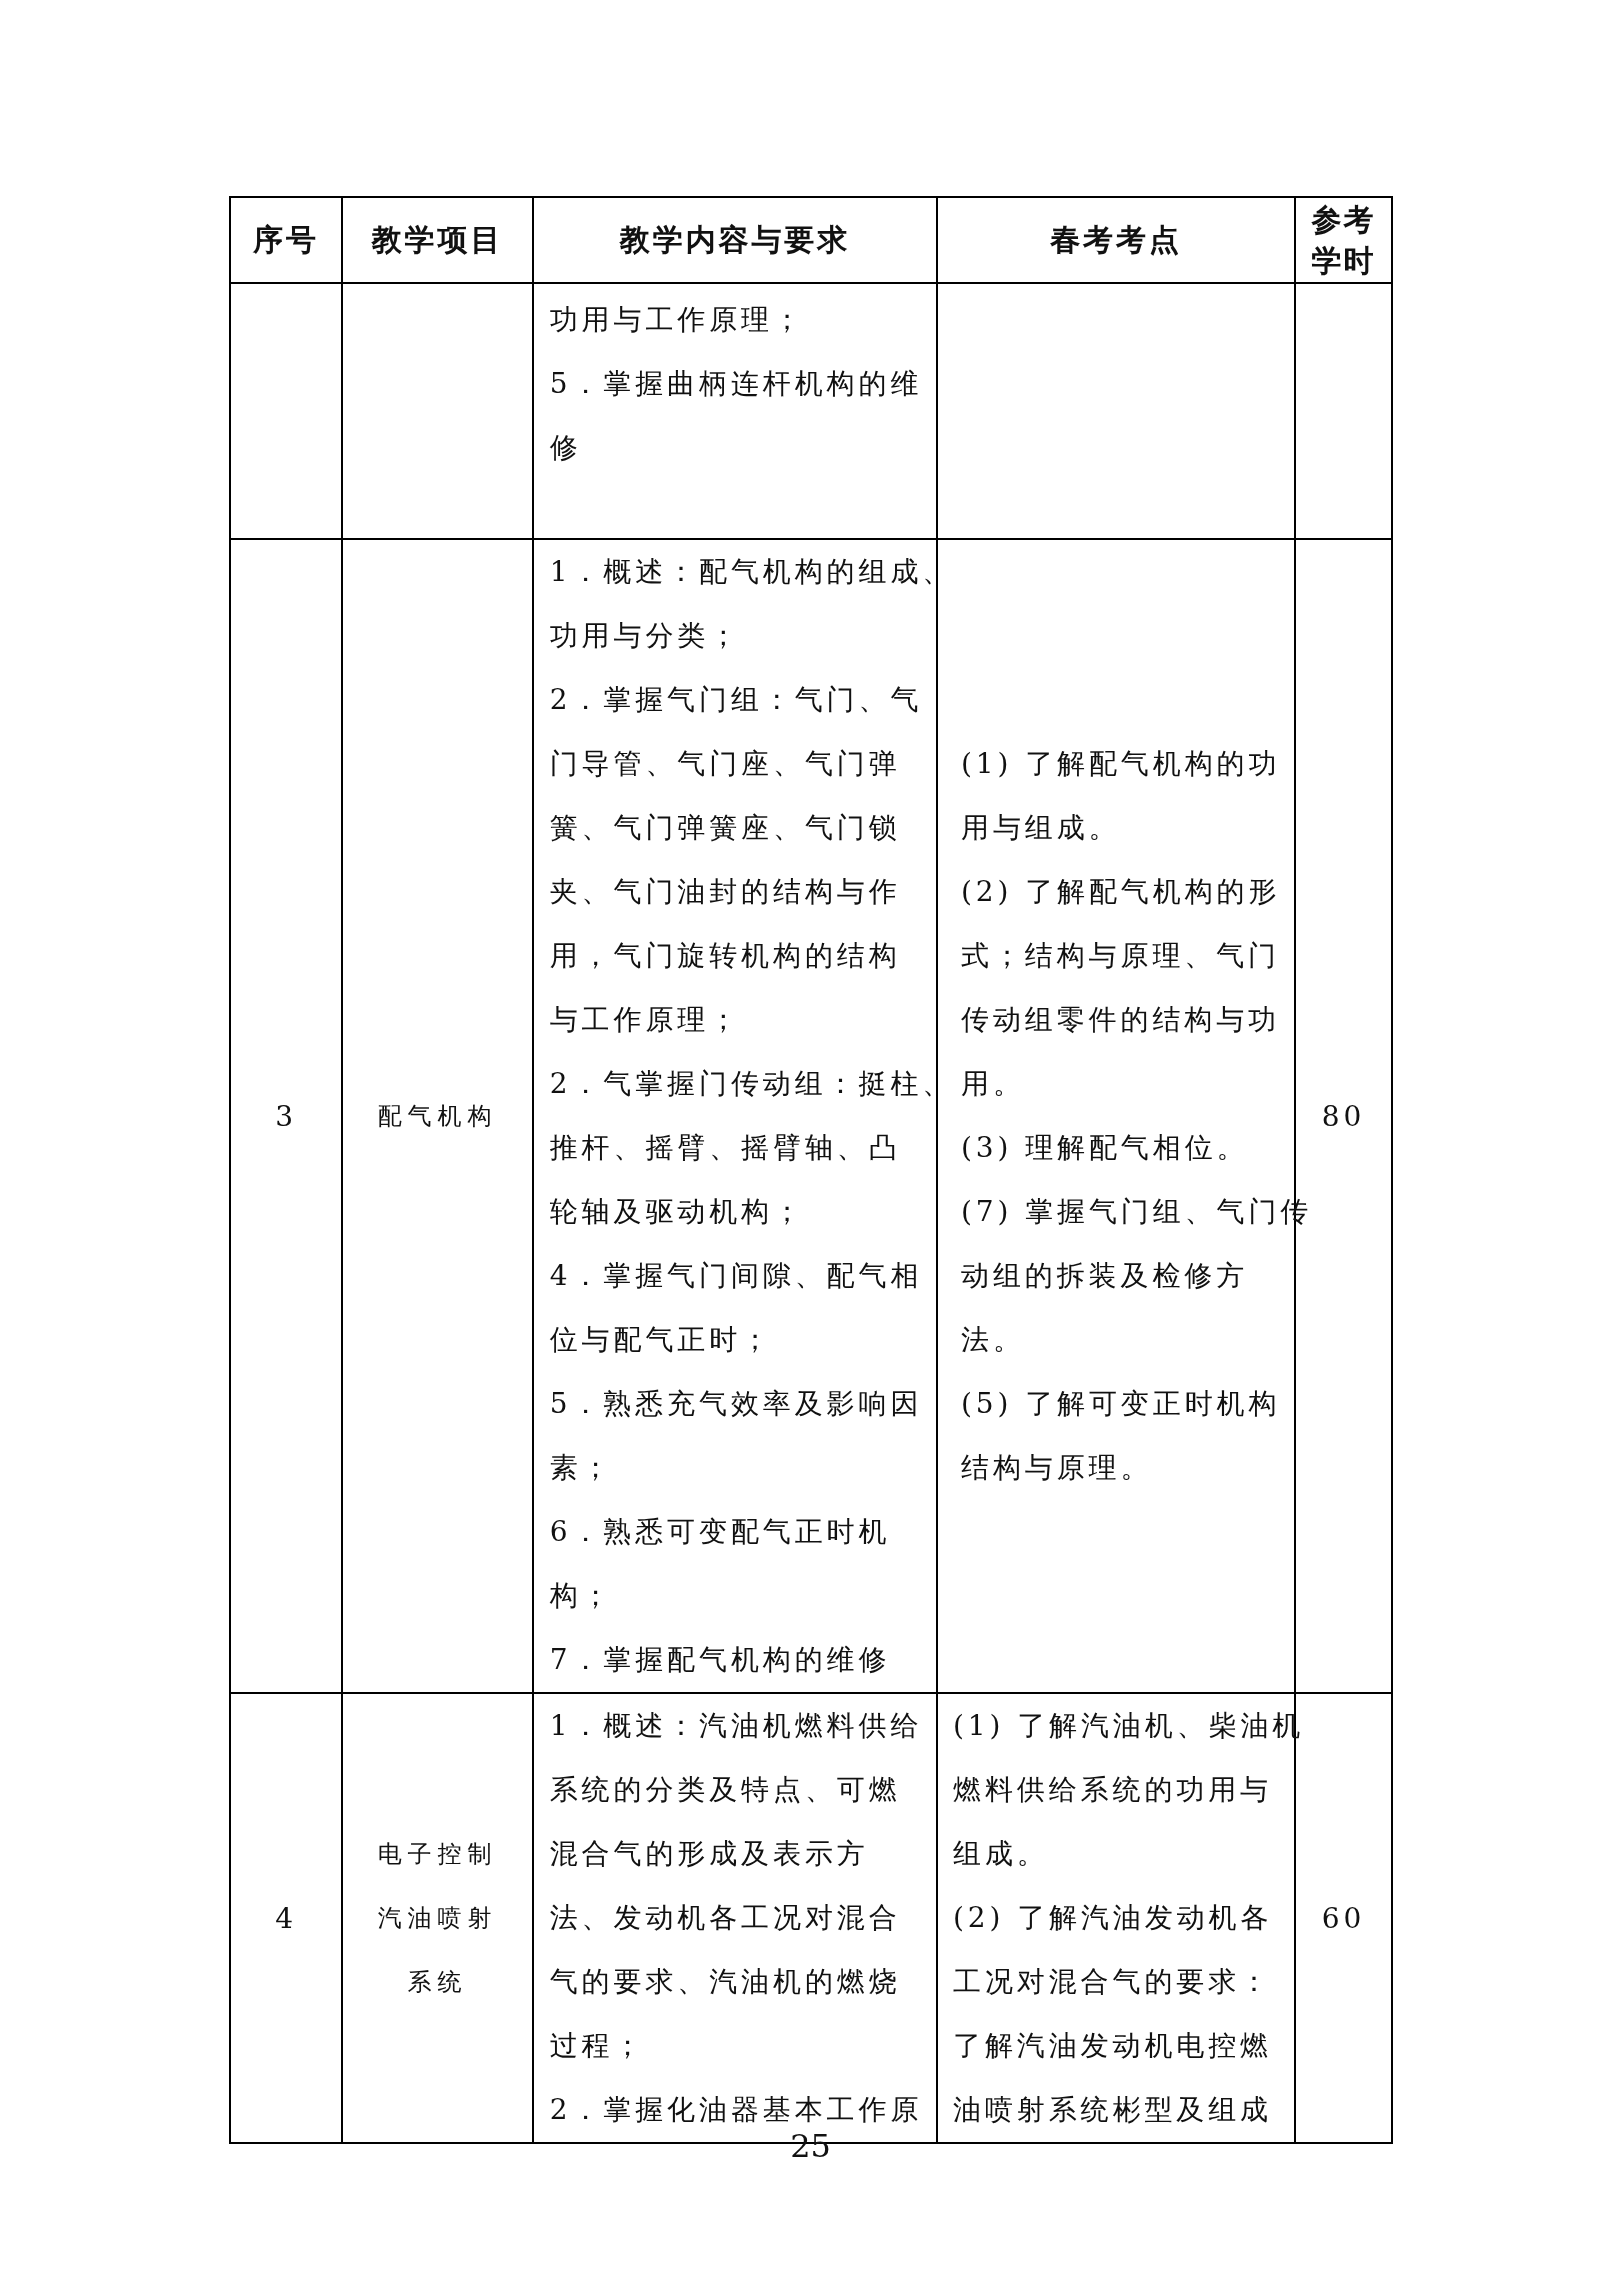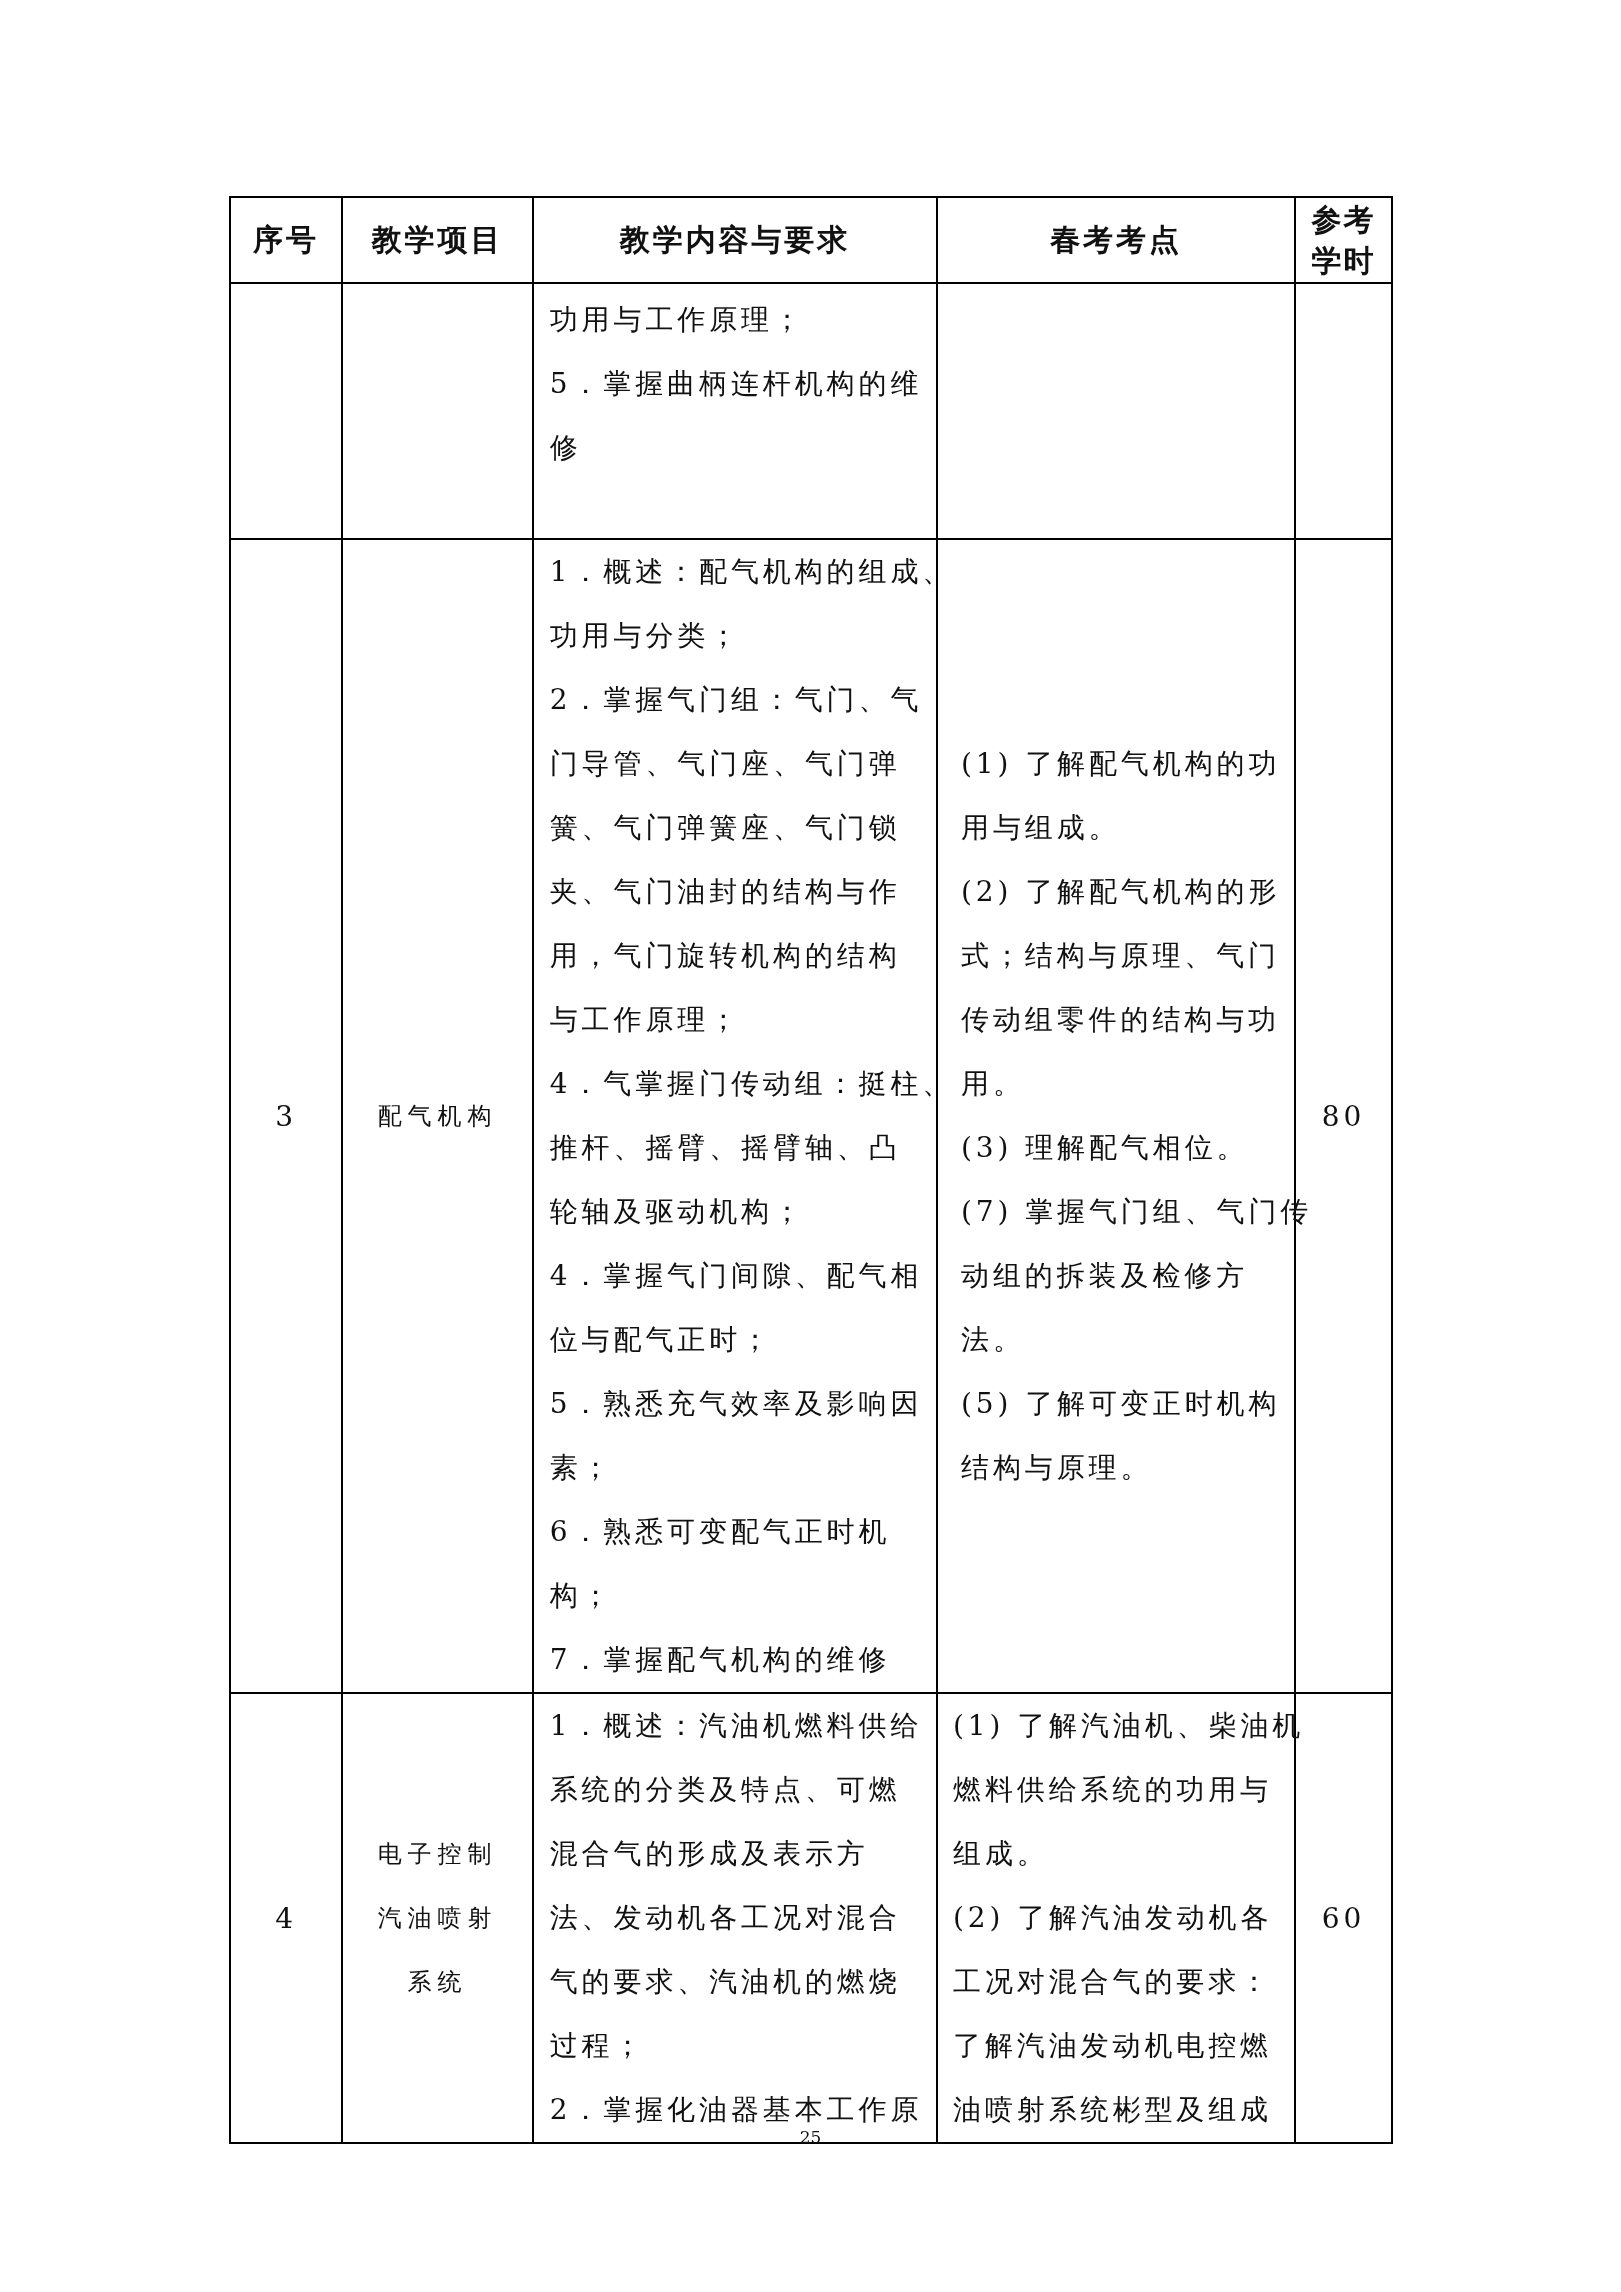--- a/index.html
+++ b/index.html
@@ -46,21 +46,21 @@
     text-align: justify;
   }
   .text-lines .line { display: block; white-space: nowrap; }
   .row-a { height: 256px; }
   .row-a .text-lines { padding-top: 0; }
   .row-3 { height: 1149px; }
   .row-4 { height: 447px; }
   .cell-top { vertical-align: top !important; }
   .page-number {
     position: absolute; left: 0; width: 1621px; top: 2127px;
-    text-align: center; font-size: 17px;
+    text-align: center; font-size: 32px;
   }
 </style>
 </head>
 <body>
 
 <table class="page-table">
   <colgroup>
     <col class="col-no">
       <col class="col-item">
       <col class="col-content">
@@ -103,21 +103,21 @@
       <td>
         <div class="text-lines">
           <span class="line">1．概述：配气机构的组成、</span>
           <span class="line">功用与分类；</span>
           <span class="line">2．掌握气门组：气门、气</span>
           <span class="line">门导管、气门座、气门弹</span>
           <span class="line">簧、气门弹簧座、气门锁</span>
           <span class="line">夹、气门油封的结构与作</span>
           <span class="line">用，气门旋转机构的结构</span>
           <span class="line">与工作原理；</span>
-          <span class="line">4．气掌握门传动组：挺柱、</span>
+          <span class="line">2．气掌握门传动组：挺柱、</span>
           <span class="line">推杆、摇臂、摇臂轴、凸</span>
           <span class="line">轮轴及驱动机构；</span>
           <span class="line">4．掌握气门间隙、配气相</span>
           <span class="line">位与配气正时；</span>
           <span class="line">5．熟悉充气效率及影响因</span>
           <span class="line">素；</span>
           <span class="line">6．熟悉可变配气正时机</span>
           <span class="line">构；</span>
           <span class="line">7．掌握配气机构的维修</span>
         </div>

